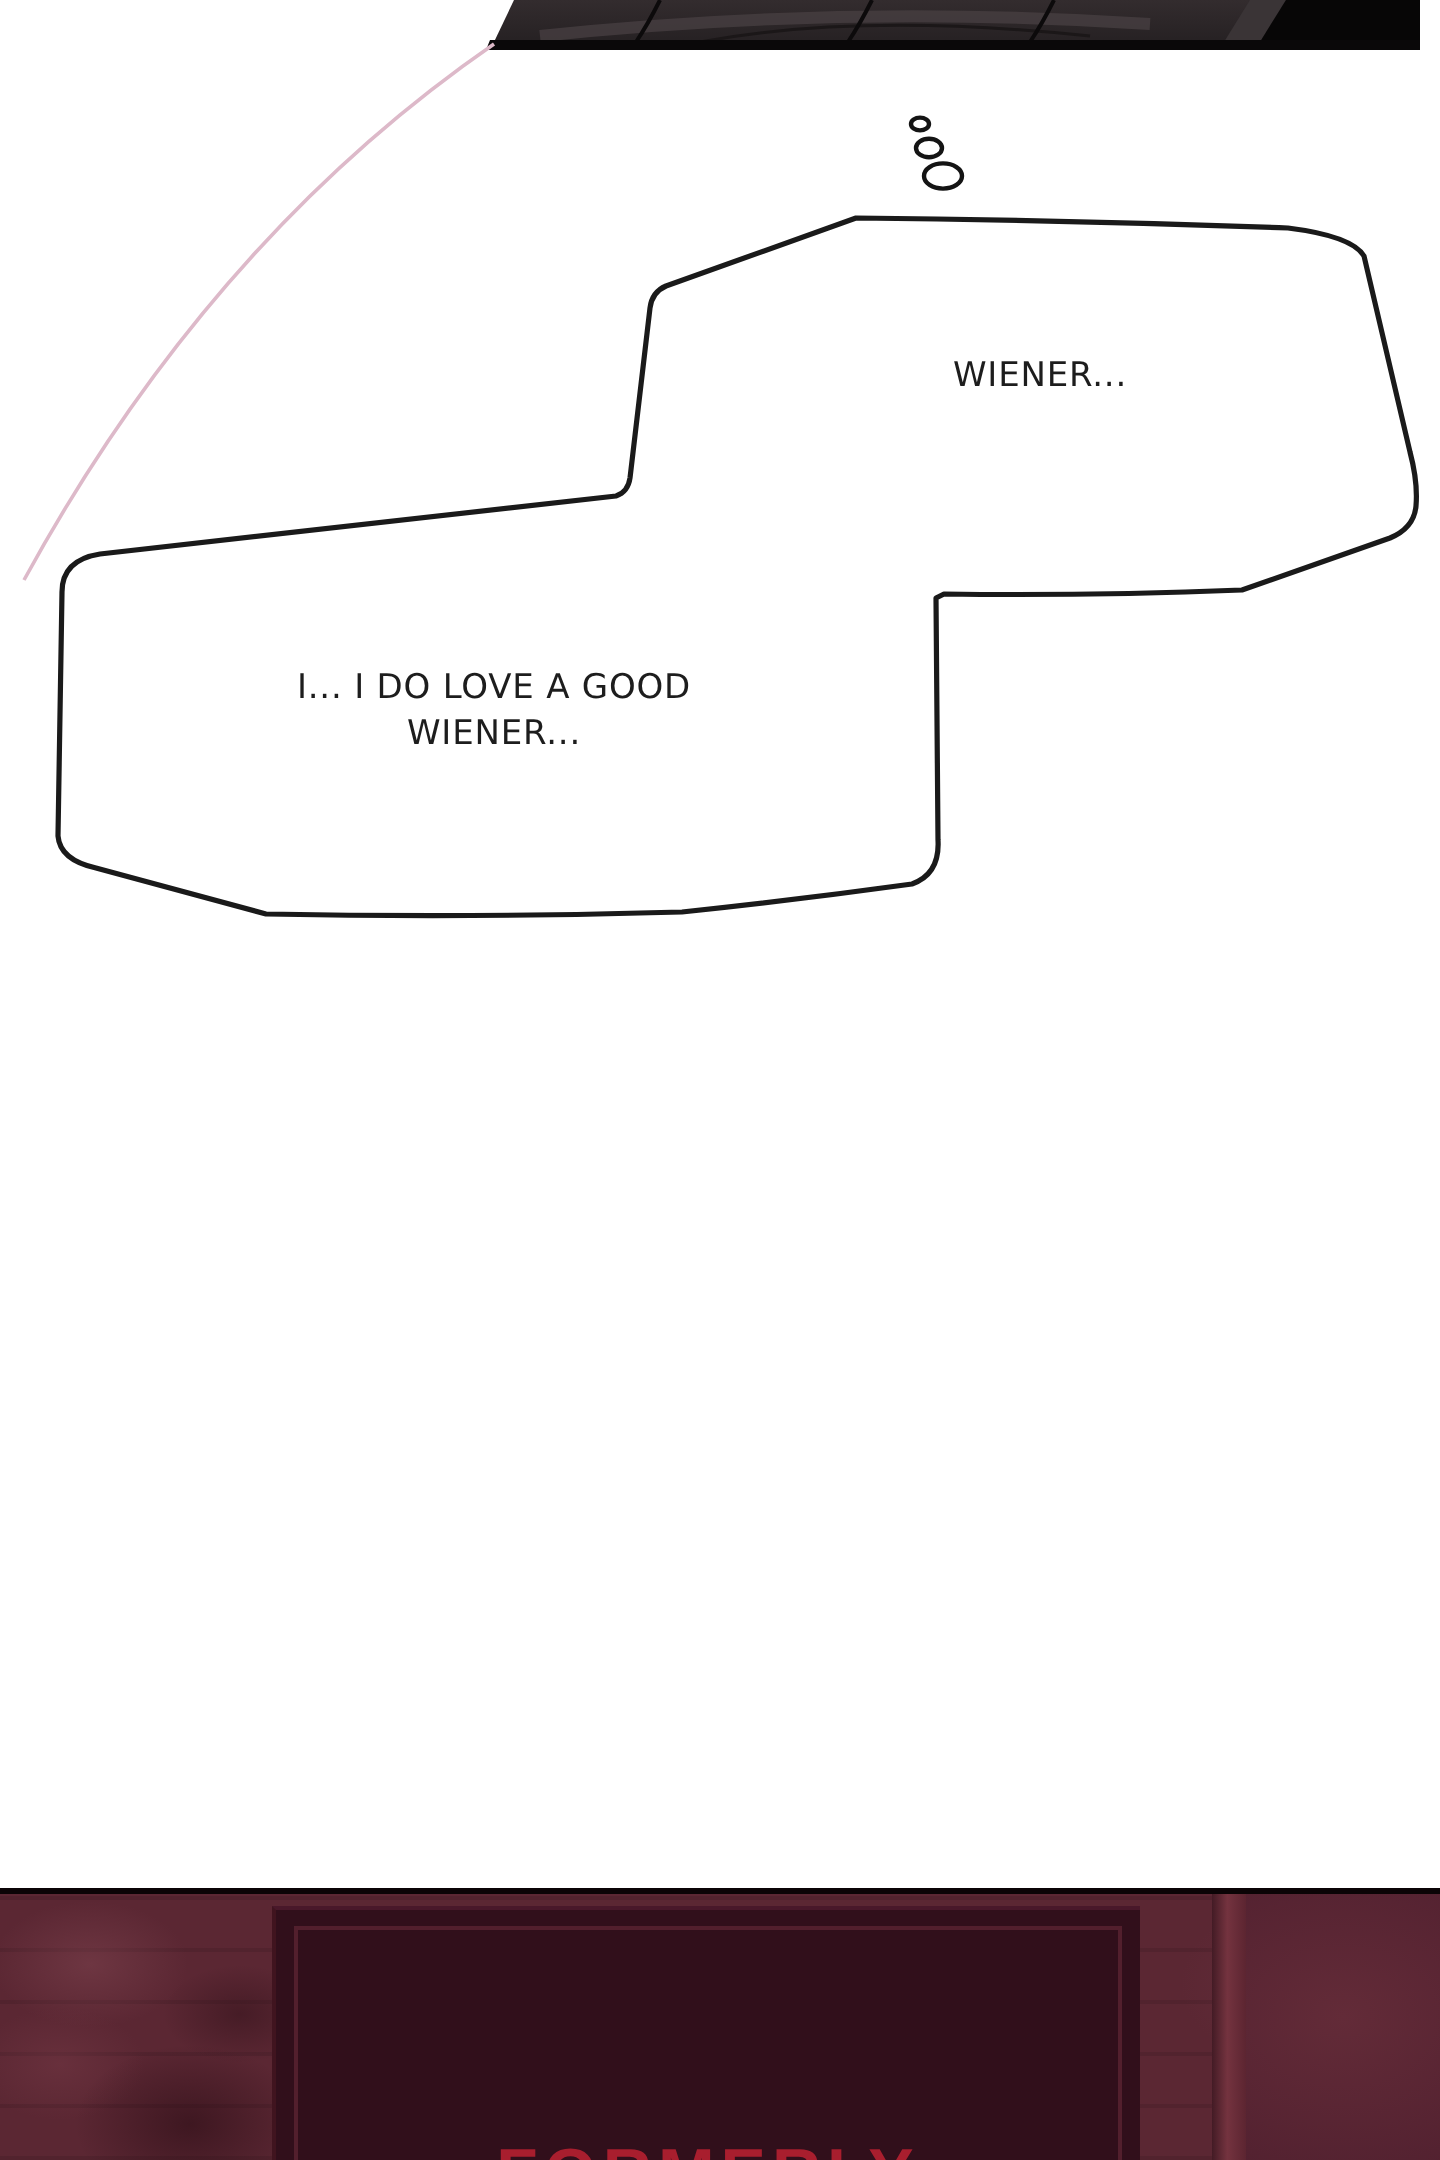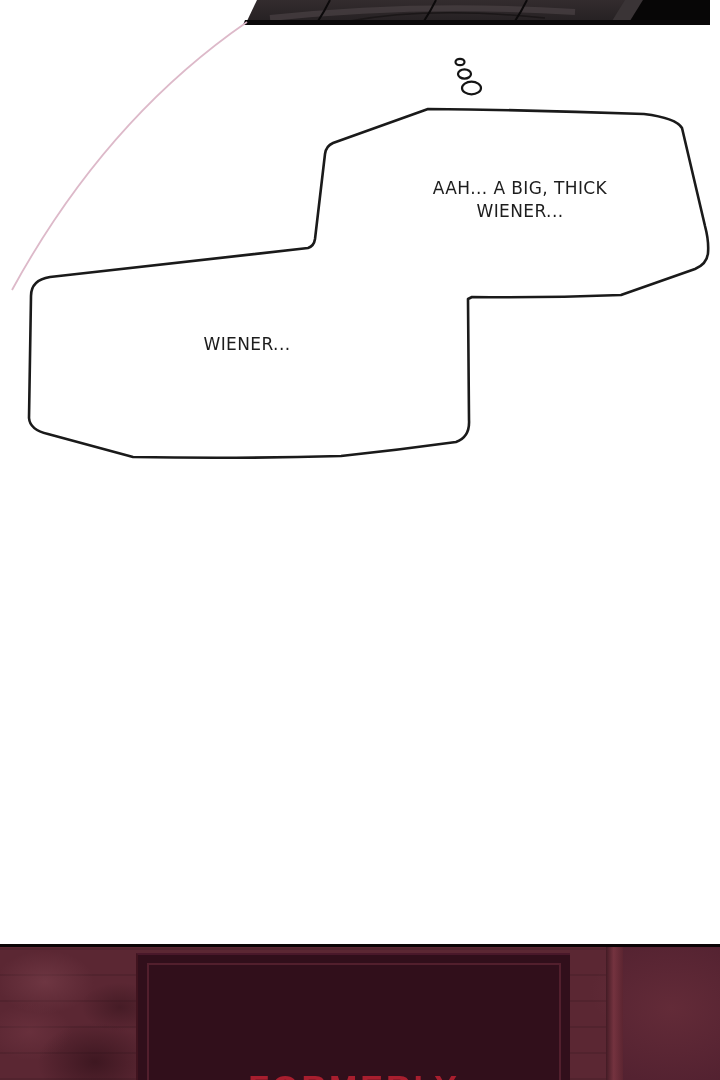--- a/index.html
+++ b/index.html
@@ -113,24 +113,24 @@
          Q 326,146 333,143
          Z" fill="#ffffff" stroke="#1a1a1a" stroke-width="2.6" stroke-linejoin="round" stroke-linecap="round"></path>
     <g fill="#ffffff" stroke="#141414" stroke-width="2.2">
       <ellipse cx="460" cy="62" rx="4.5" ry="3.2"></ellipse>
       <ellipse cx="464.5" cy="74" rx="6.5" ry="4.6"></ellipse>
       <ellipse cx="471.5" cy="88" rx="9.5" ry="6.3"></ellipse>
     </g>
   </svg>
 
   <div id="bubble1-text" class="bubble-text">
-    <div>AAH... A BIG, THICK</div>
     <div>WIENER...</div>
   </div>
   <div id="bubble2-text" class="bubble-text">
+    <div>I... I DO LOVE A GOOD</div>
     <div>WIENER...</div>
   </div>
 
   <div class="bottom-panel">
     <div class="pillar"></div>
     <div class="door-panel"></div>
     <div class="sign">
       <div class="sign-frame"></div>
       <div class="sign-text">FORMERLY</div>
     </div>

